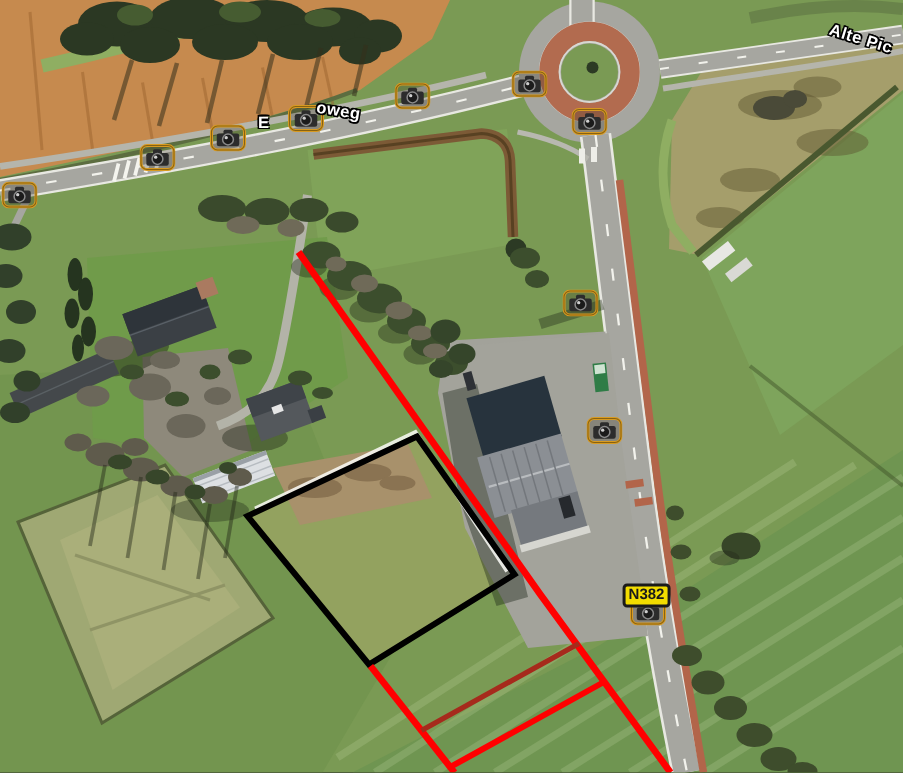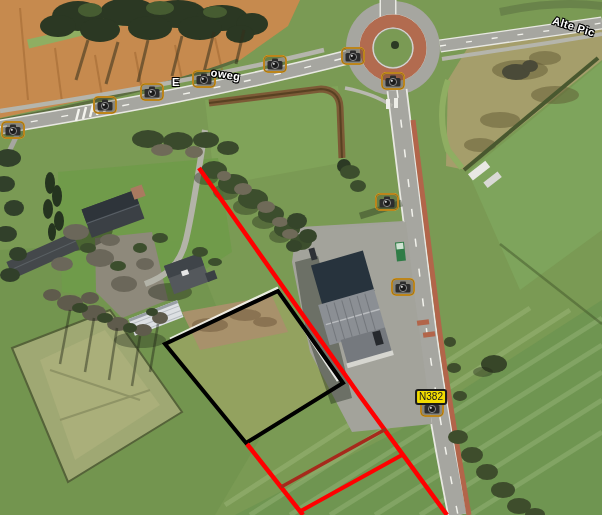--- a/index.html
+++ b/index.html
@@ -5,21 +5,21 @@
   html,body{margin:0;padding:0;background:#222;}
   .stage{position:relative;width:602px;height:515px;overflow:hidden;
     background:#7a9a54;font-family:"Liberation Sans",sans-serif;}
   .photo{position:absolute;left:0;top:0;}
   .overlay-layer{position:absolute;left:0;top:0;width:100%;height:100%;pointer-events:none;}
   .camera-marker{position:absolute;width:24px;height:18px;cursor:pointer;pointer-events:auto;}
   .street-label{position:absolute;color:#fff;font-weight:bold;font-size:11px;
     letter-spacing:.4px;white-space:nowrap;transform-origin:left center;
     text-shadow:-1px -1px 0 #000,1px -1px 0 #000,-1px 1px 0 #000,1px 1px 0 #000,0 1px 0 #000,0 -1px 0 #000;}
   .badge{position:absolute;transform:translate(-50%,-50%);border:2px solid #404040;
-    border-radius:3px;font-size:10px;font-weight:normal;line-height:12px;padding:0 2px;text-align:right;}
+    border-radius:3px;font-size:10px;font-weight:bold;line-height:12px;padding:0 2px;text-align:right;}
 </style>
 </head>
 <body>
 
 <div class="stage">
 
 <svg class="photo" width="602" height="515" viewBox="0 0 602 515">
 
   <g>
     <rect x="0" y="0" width="602" height="515" fill="#7a9a54"></rect>

